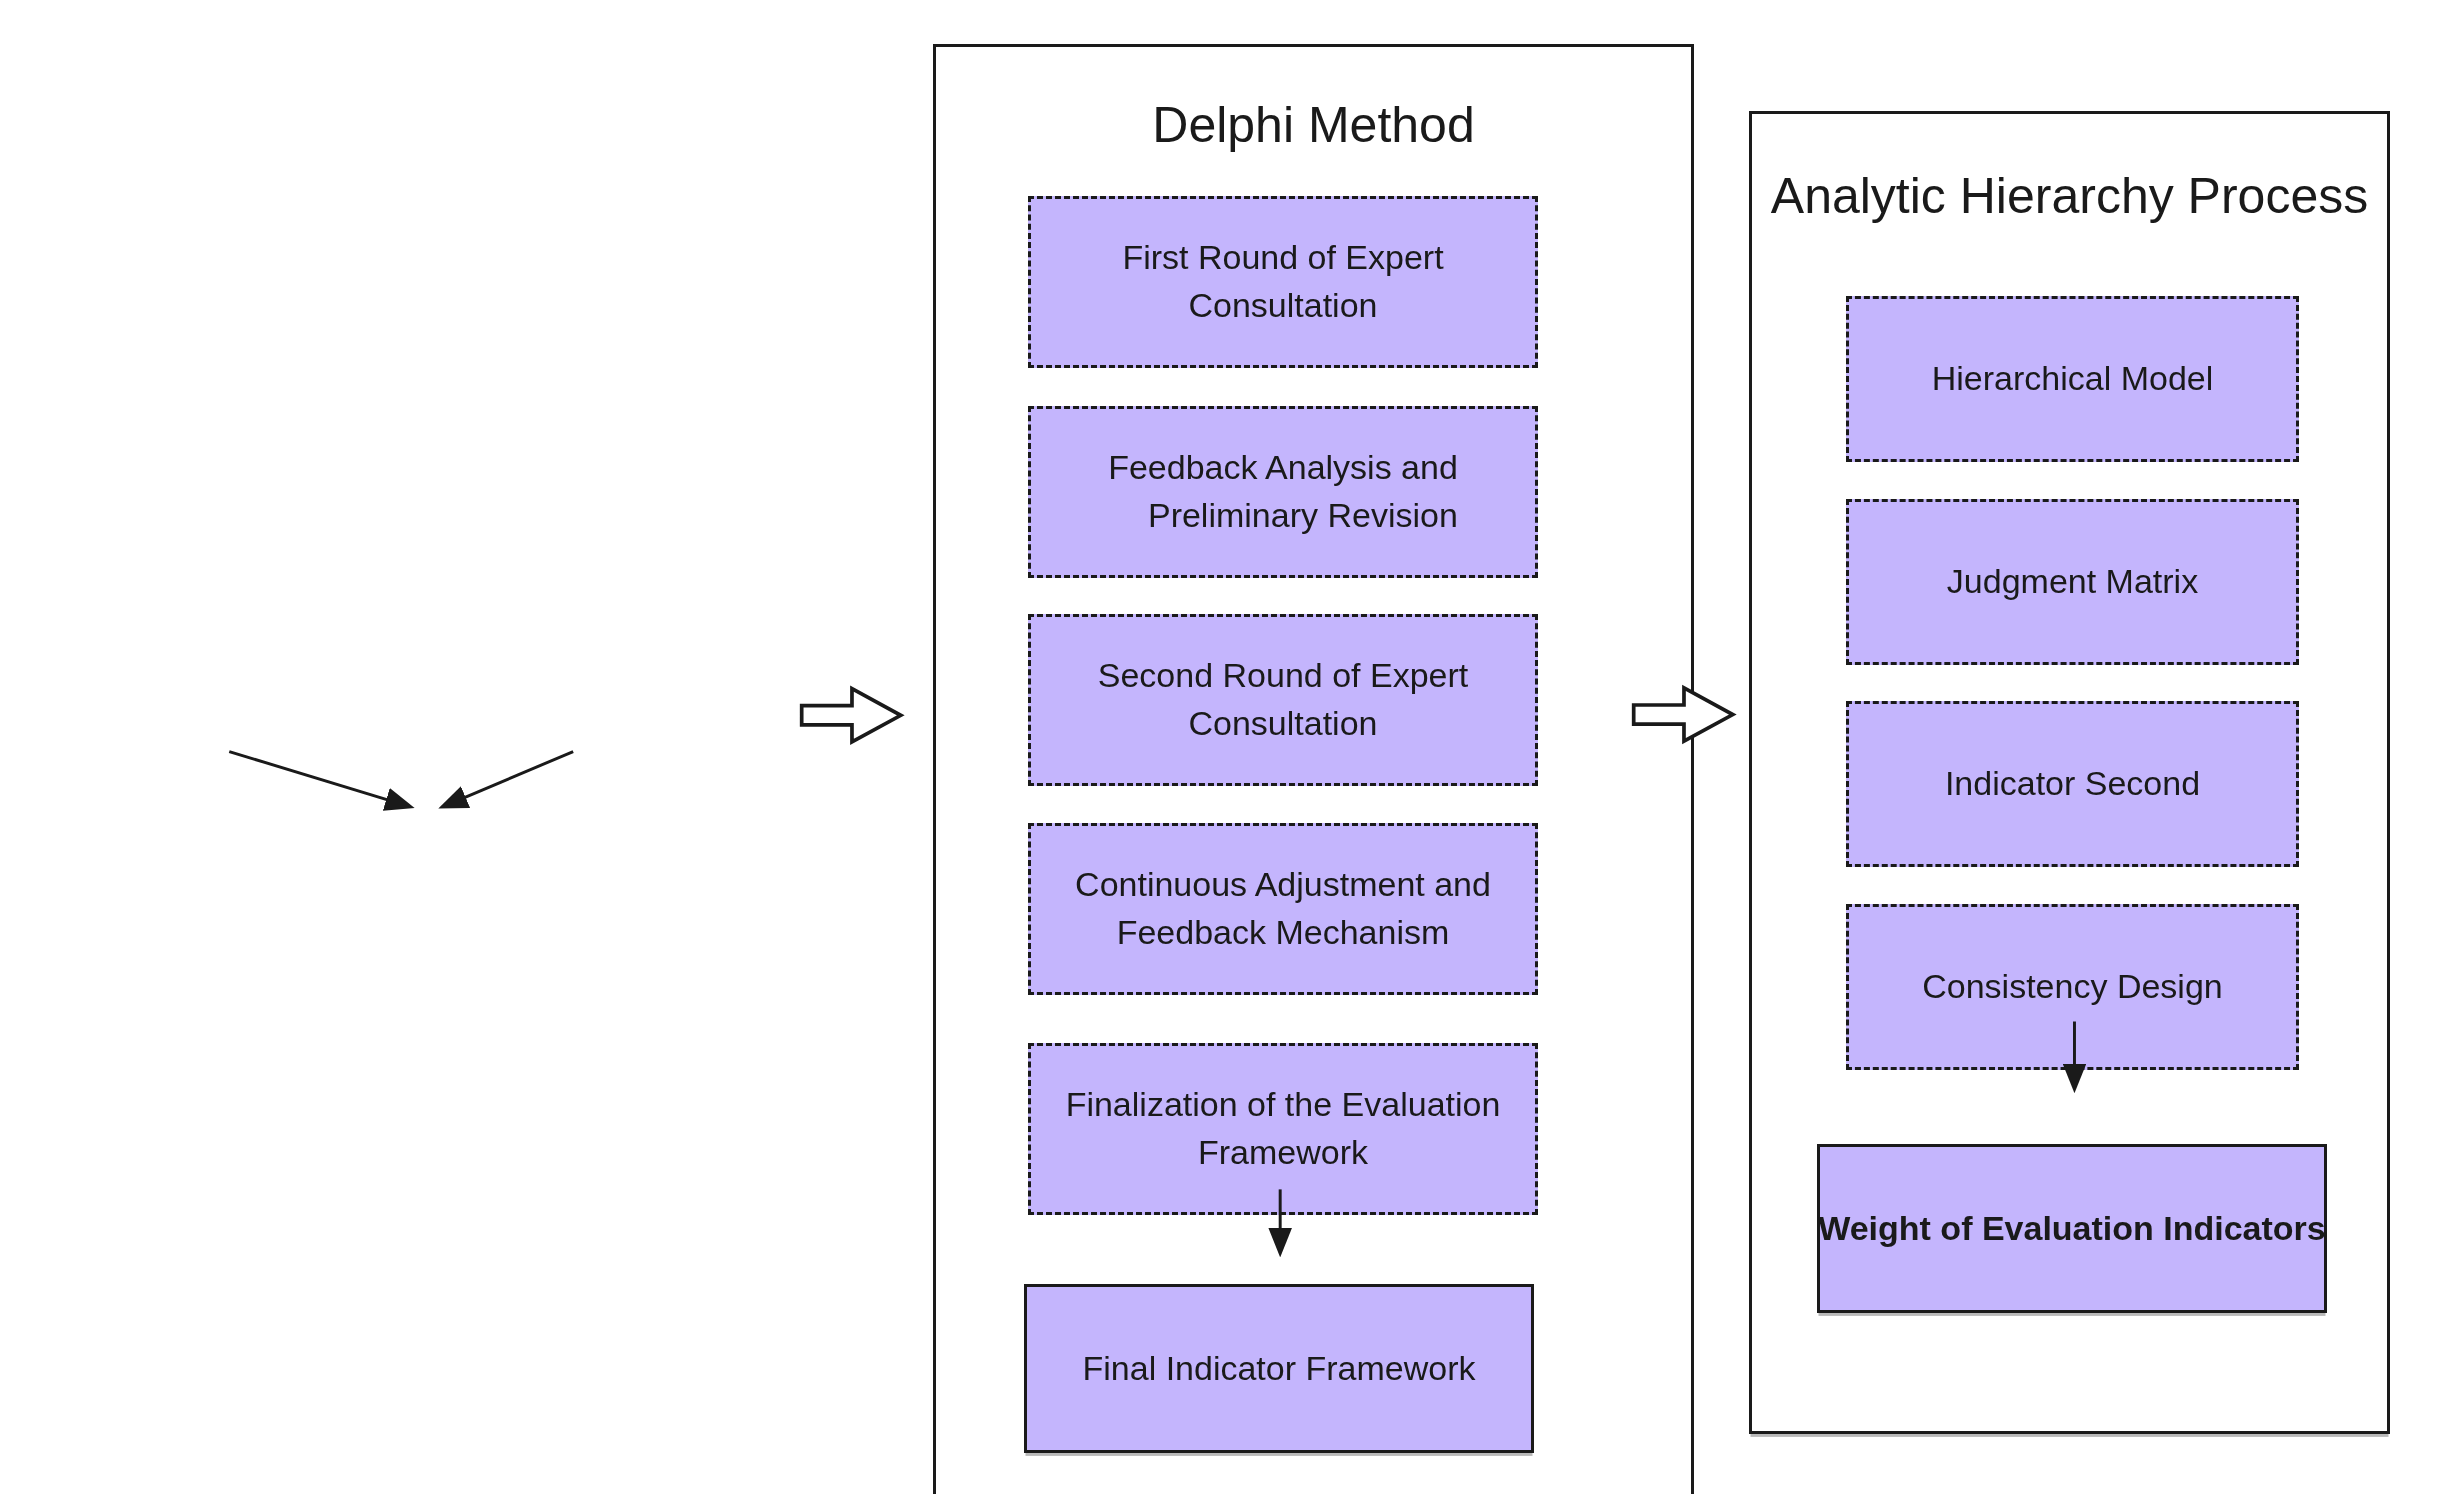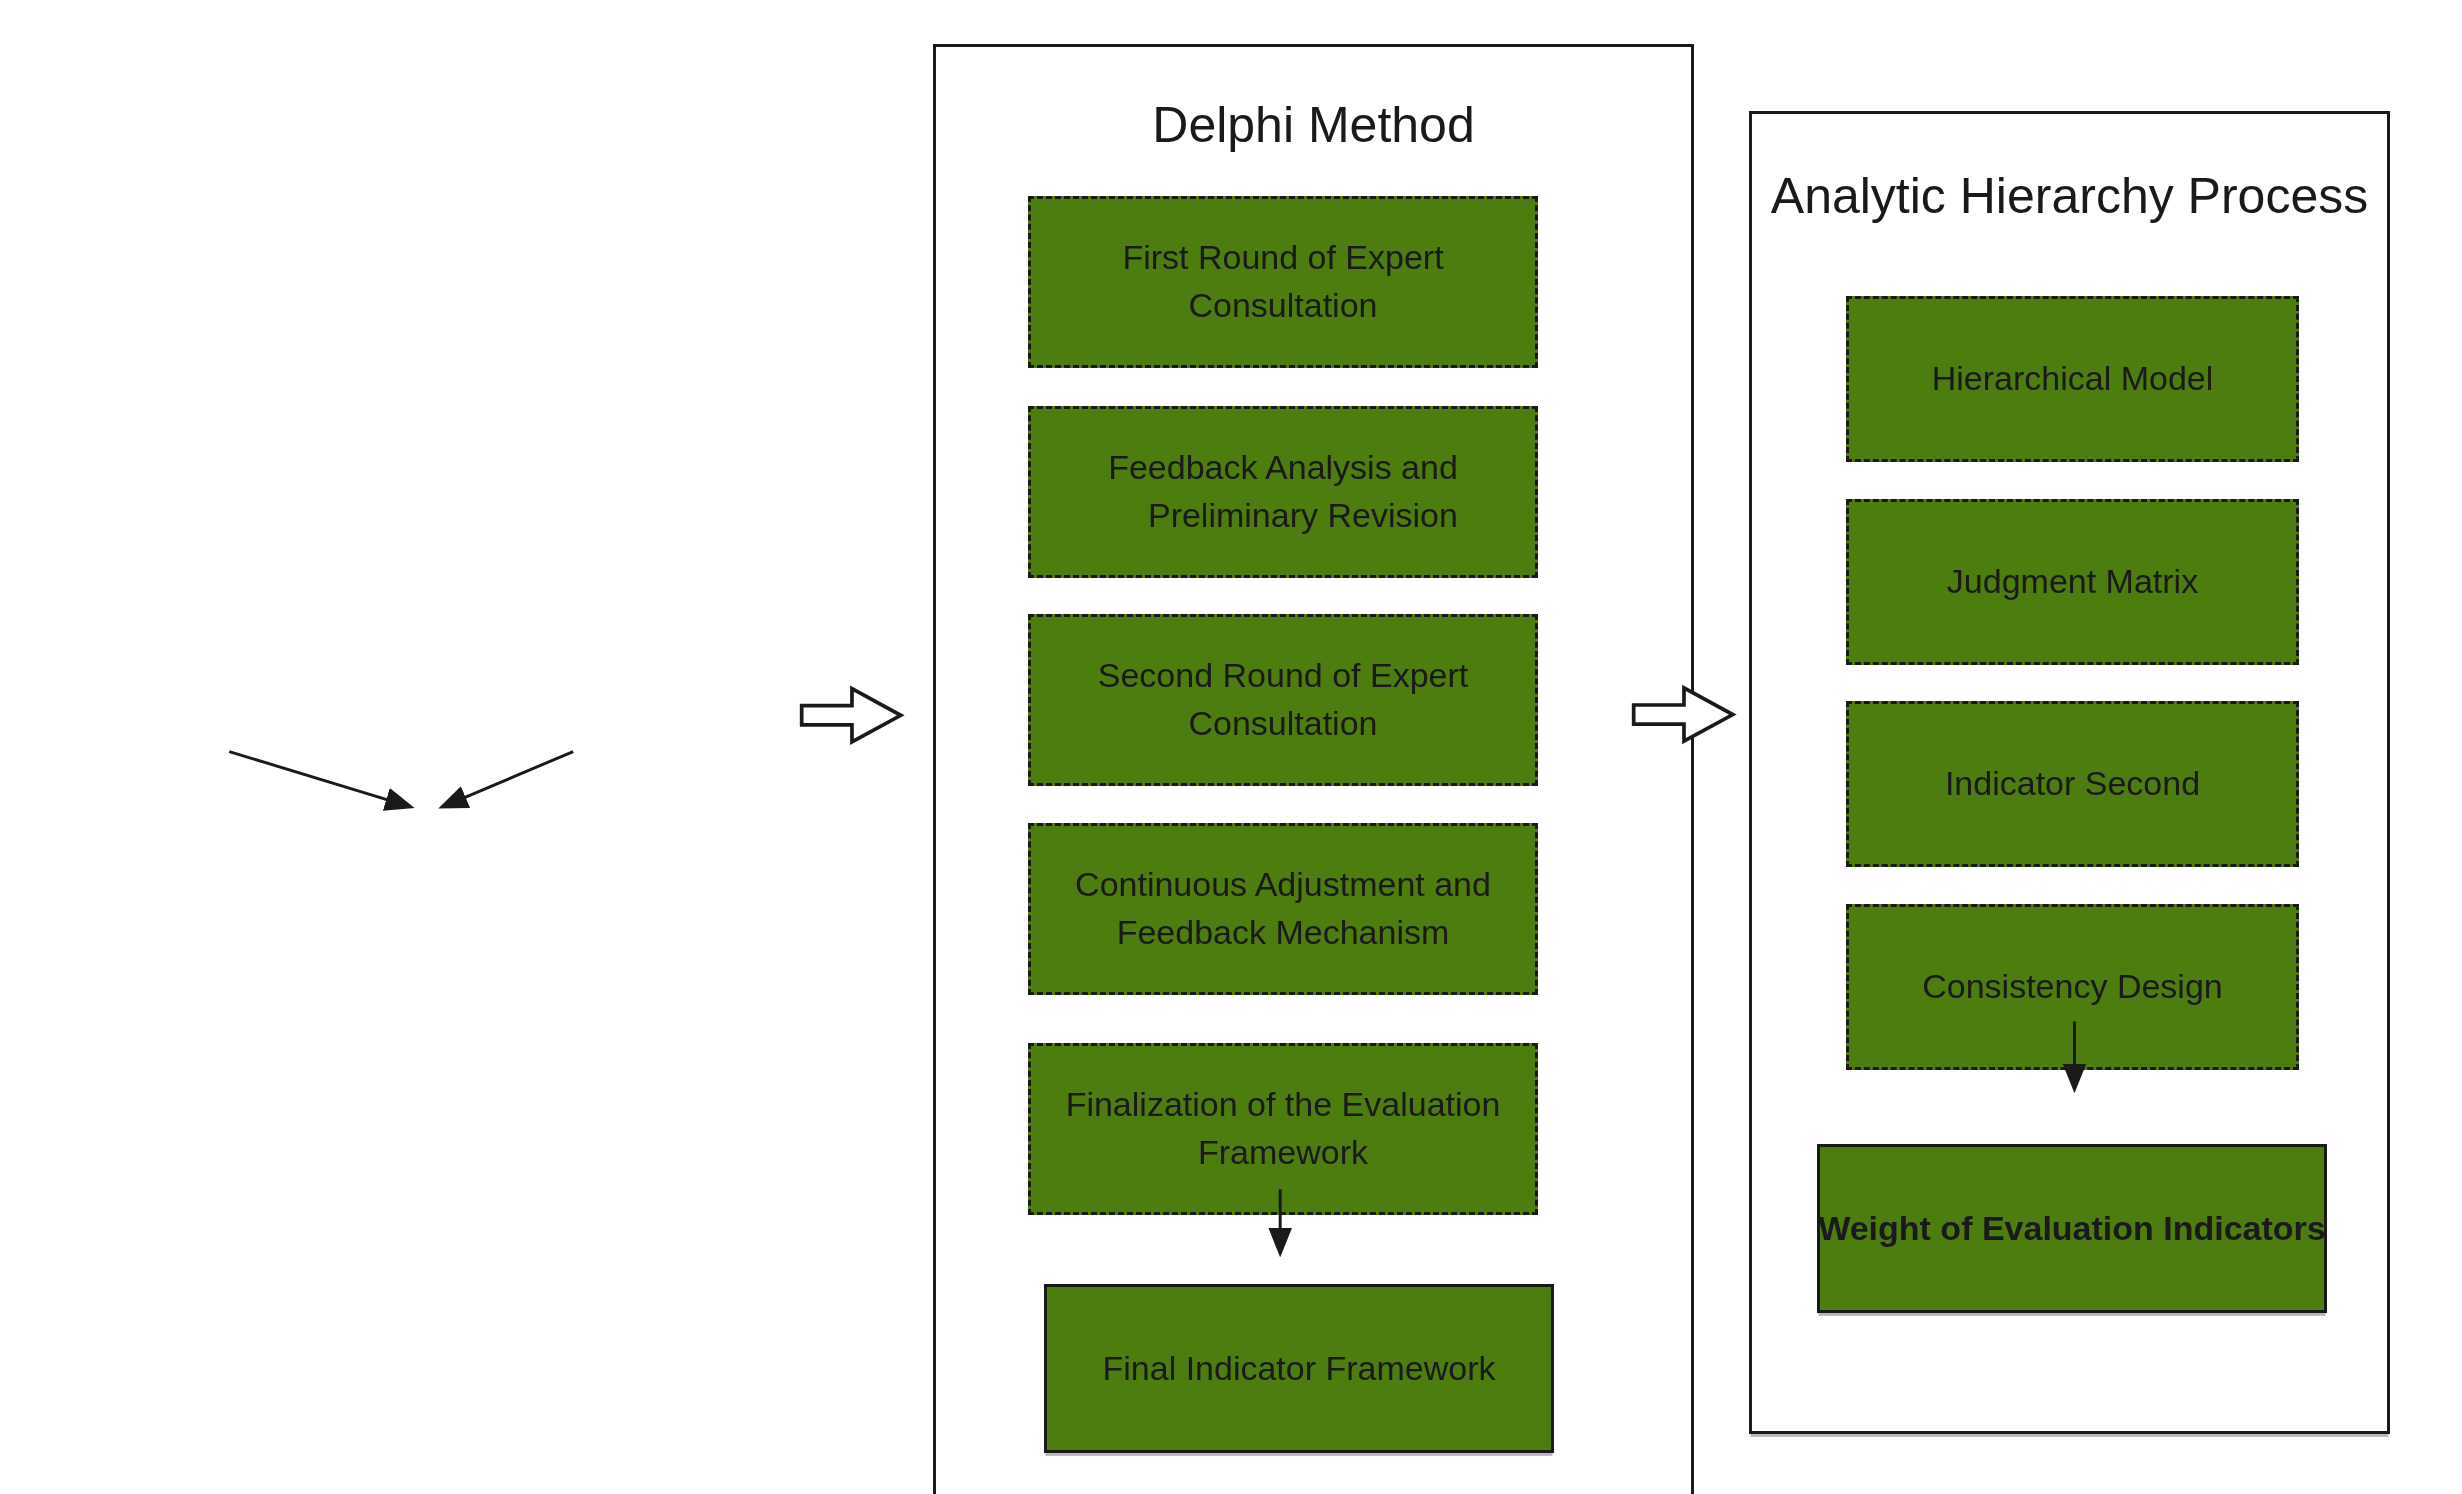--- a/index.html
+++ b/index.html
@@ -33,21 +33,21 @@
   }
   .node {
     position: absolute;
     display: flex;
     align-items: center;
     justify-content: center;
     text-align: center;
     font-size: 34px;
     line-height: 1.4;
     white-space: pre;
-    background: #4d7c0f;
+    background: #c4b5fd;
     color: #1a1a1a;
   }
   .node.dashed { border: 3px dashed #1a1a1a; }
   .node.solid  {
     border: 3px solid #1a1a1a;
     box-shadow: 0 4.4px 0 -1.5px rgba(0,0,0,0.28);
   }
   svg.overlay {
     position: absolute;
     left: 0; top: 0;
@@ -68,21 +68,21 @@
     <div class="node dashed" style="left:92px; top:149px; width:510px; height:172px;">First Round of Expert
 Consultation</div>
     <div class="node dashed" style="left:92px; top:359px; width:510px; height:172px;text-align:right;">Feedback Analysis and
 Preliminary Revision</div>
     <div class="node dashed" style="left:92px; top:567px; width:510px; height:172px;">Second Round of Expert
 Consultation</div>
     <div class="node dashed" style="left:92px; top:776px; width:510px; height:172px;text-align:center;">Continuous Adjustment and
 Feedback Mechanism</div>
     <div class="node dashed" style="left:92px; top:996px; width:510px; height:172px;">Finalization of the Evaluation
 Framework</div>
-    <div class="node solid" style="left:108px; top:1237px; width:510px; height:169px;">Final Indicator Framework</div>
+    <div class="node solid" style="left:88px; top:1237px; width:510px; height:169px;">Final Indicator Framework</div>
   </section>
 
   <section class="panel" style="left:1749px; top:64px; width:641px; height:1323px;margin-top:47px;">
     <h2 class="panel-title" style="top:55px;">Analytic Hierarchy Process</h2>
     <div class="node dashed" style="left:94px; top:182px; width:453px; height:166px;">Hierarchical Model</div>
     <div class="node dashed" style="left:94px; top:385px; width:453px; height:166px;">Judgment Matrix</div>
     <div class="node dashed" style="left:94px; top:587px; width:453px; height:166px;">Indicator Second</div>
     <div class="node dashed" style="left:94px; top:790px; width:453px; height:166px;">Consistency Design</div>
     <div class="node solid" style="left:65px; top:1030px; width:510px; height:169px;font-weight:bold;">Weight of Evaluation Indicators</div>
   </section>

